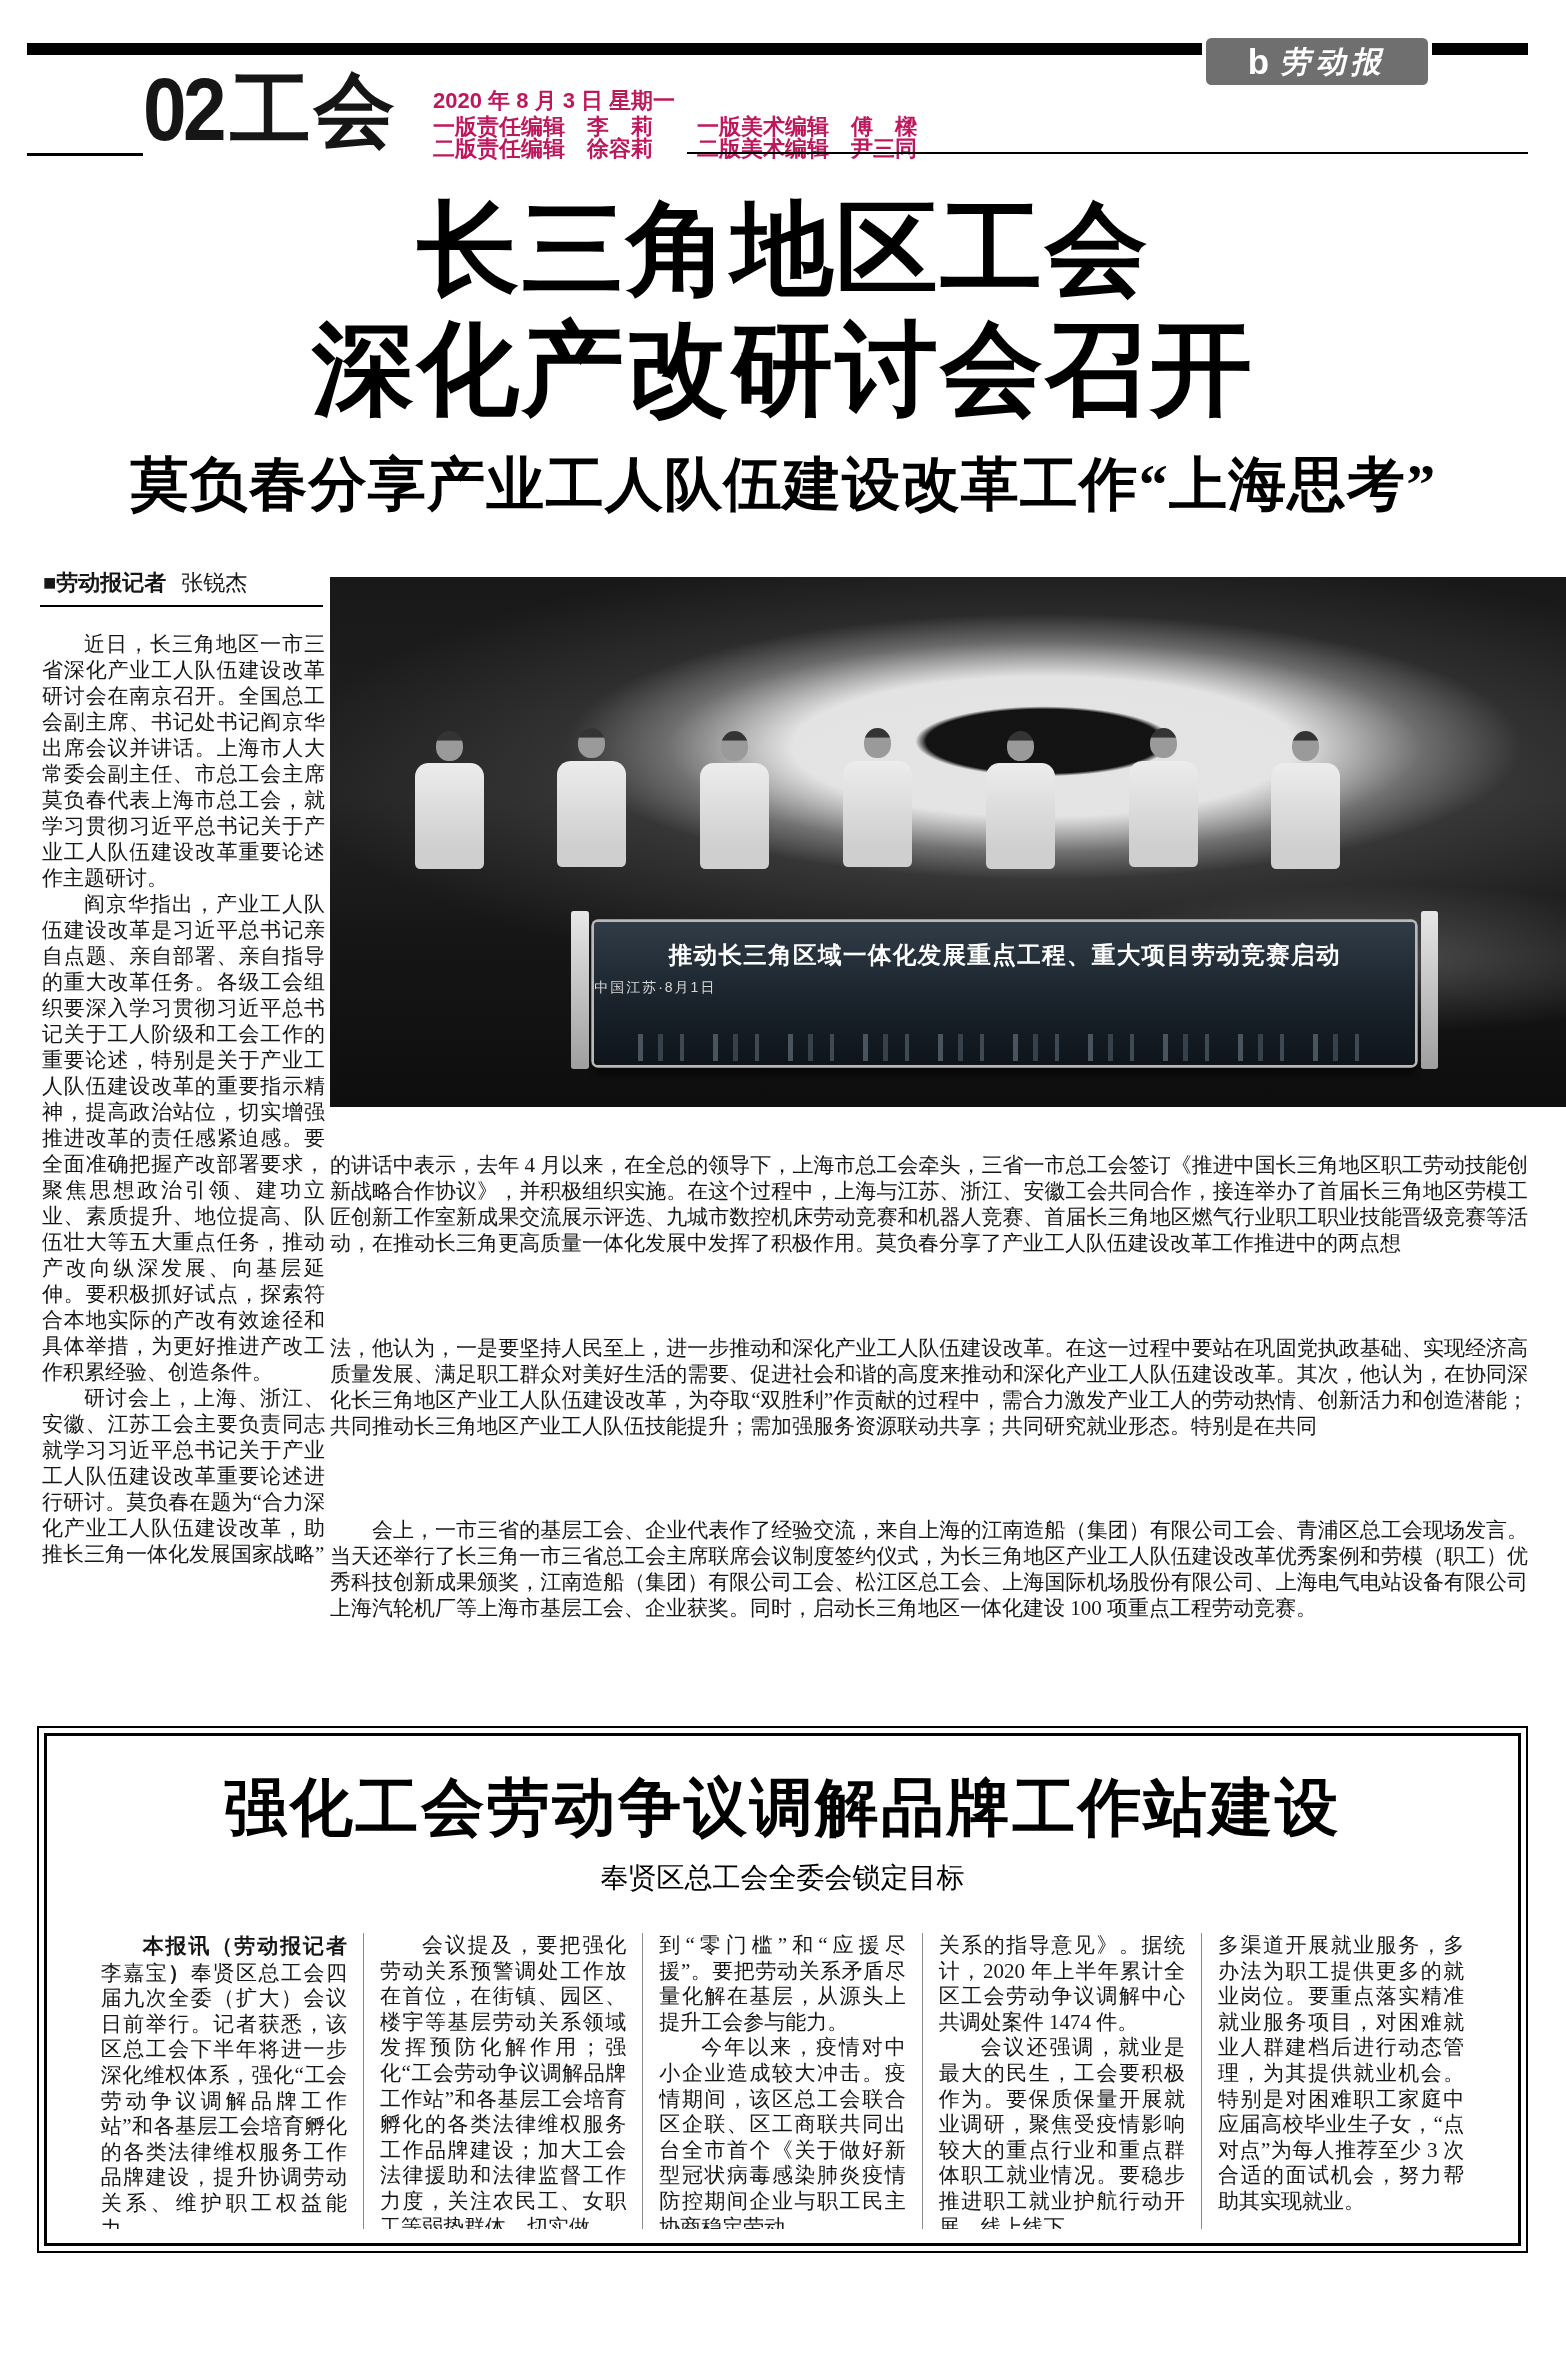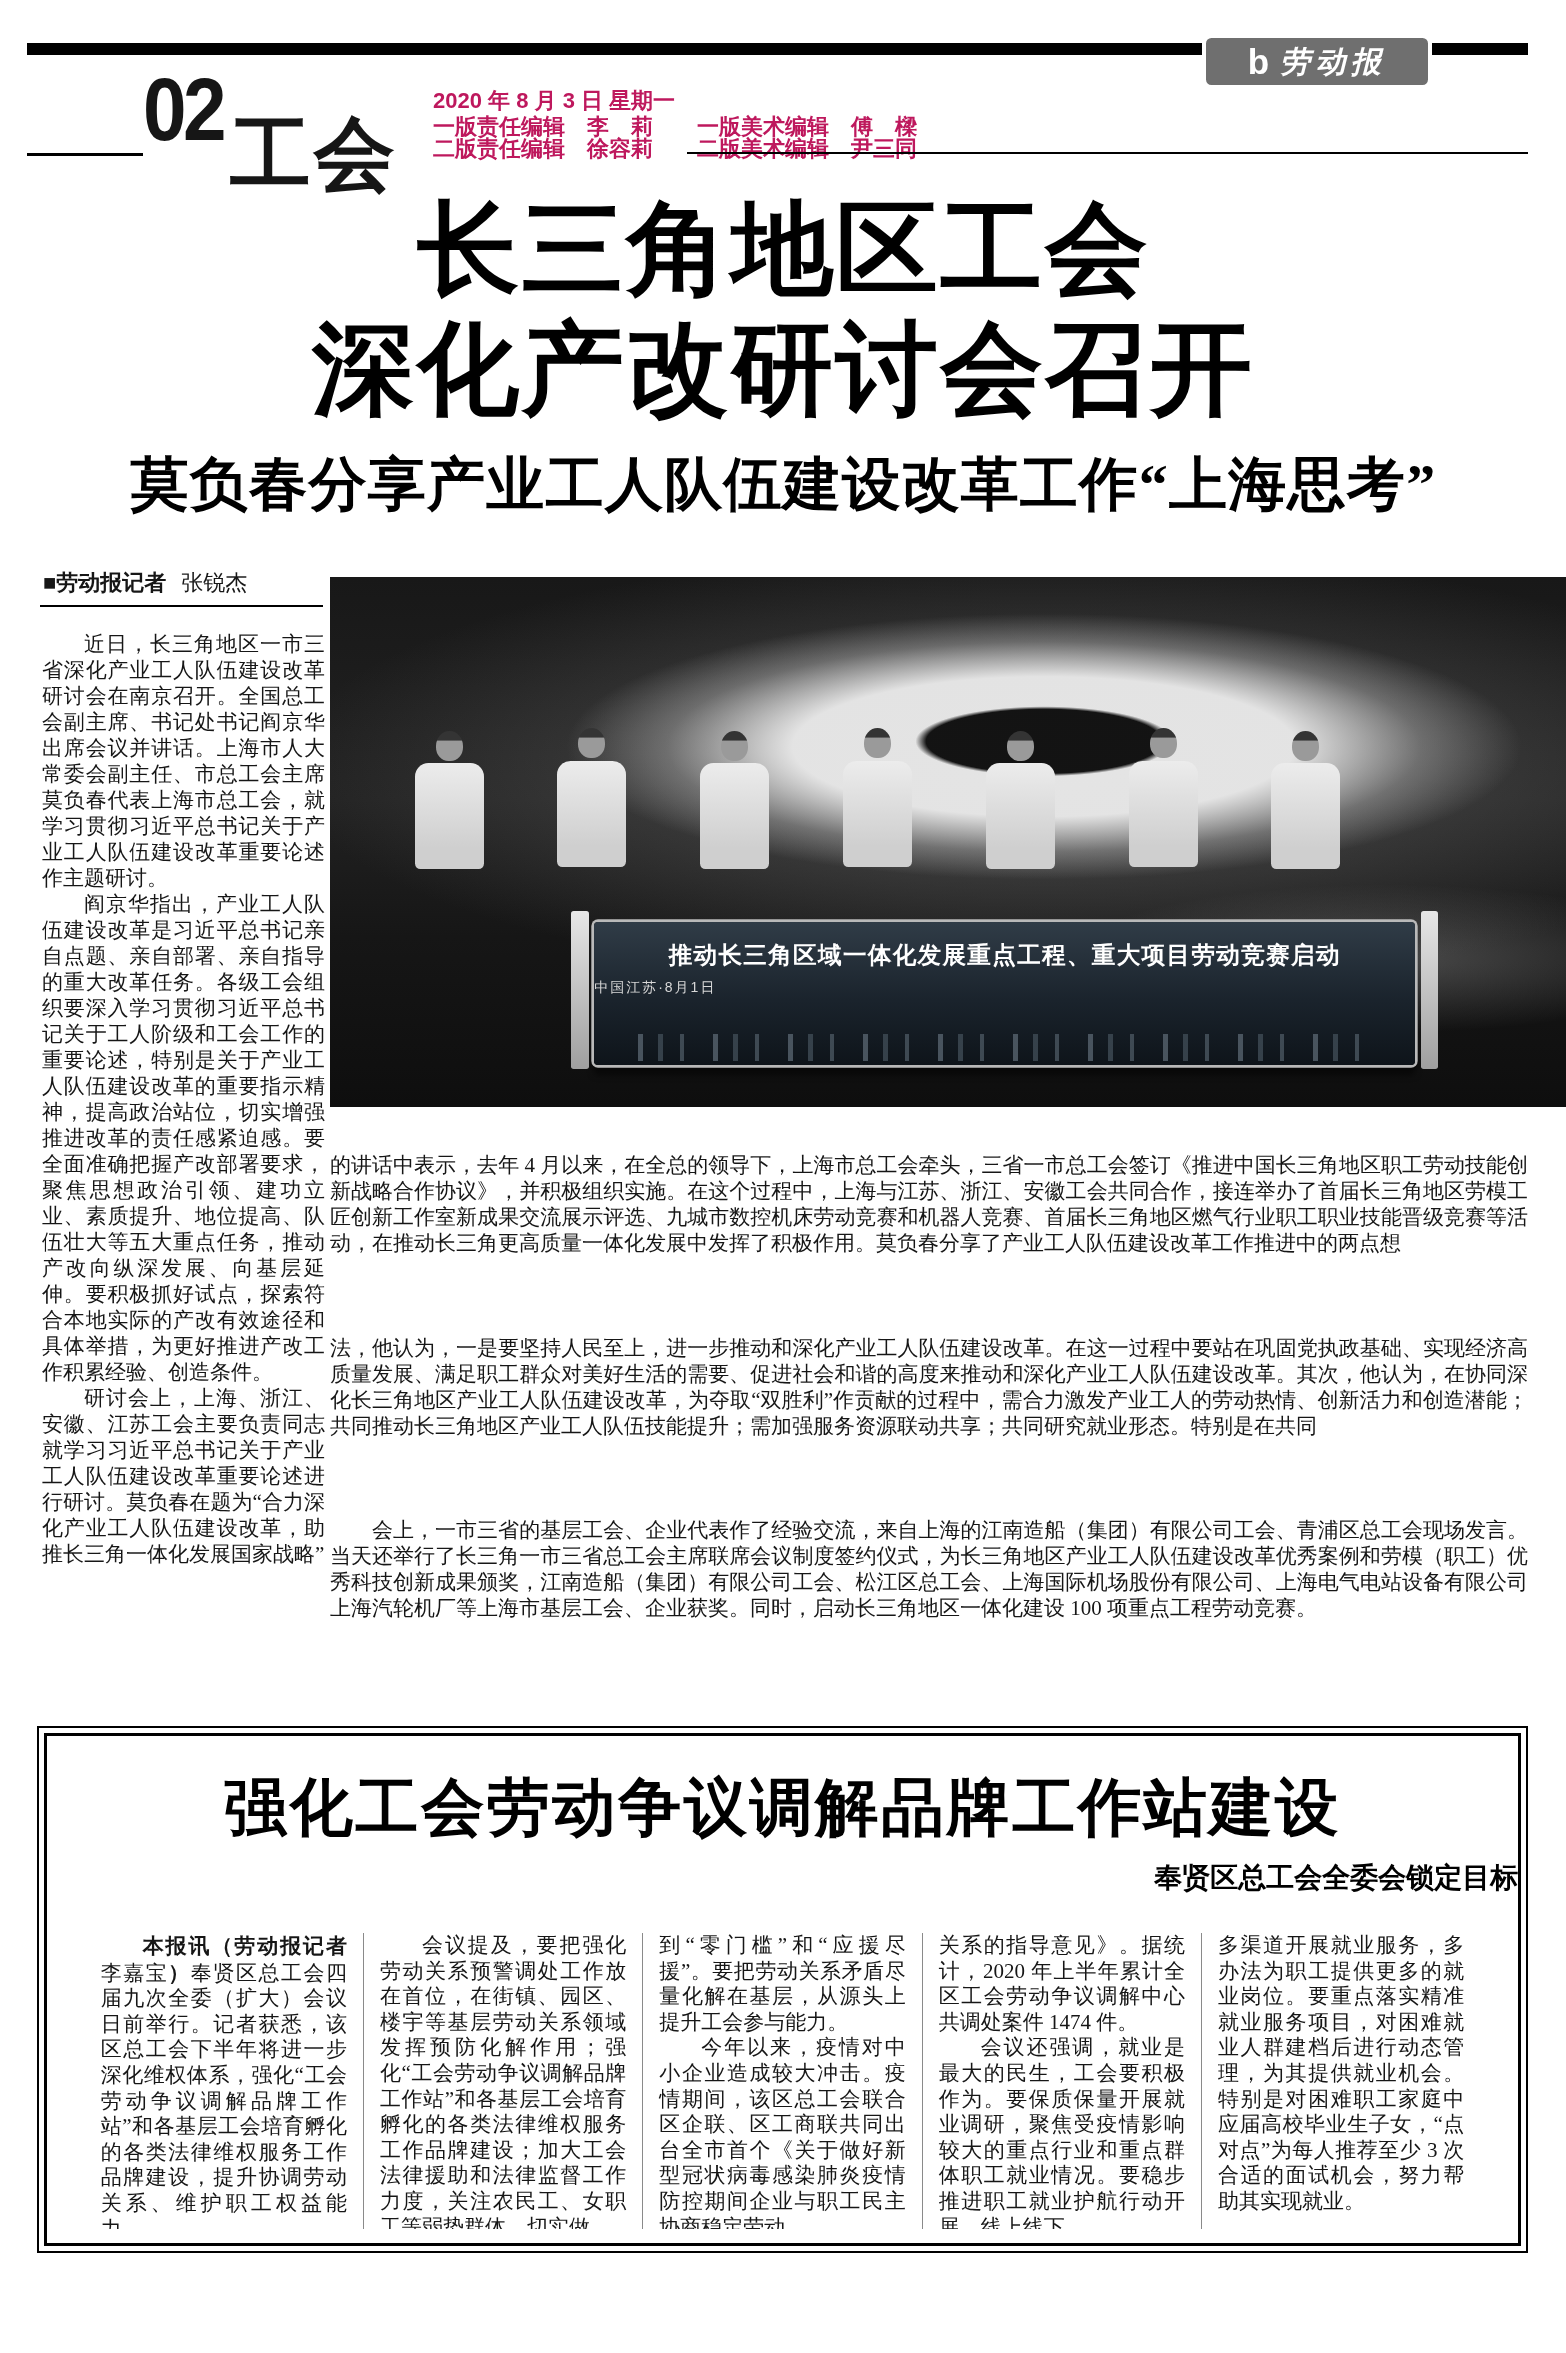--- a/index.html
+++ b/index.html
@@ -10,21 +10,21 @@
   .topbar{position:absolute;left:27px;top:43px;width:1501px;height:12px;background:#000;}
   .logo{position:absolute;left:1202px;top:34px;width:230px;height:55px;background:#6f6f6f;
         border:4.7px solid #fff;border-radius:9.4px;box-sizing:border-box;
         display:flex;align-items:center;justify-content:center;gap:10.8px;color:#fff;}
   .logo-b{font-family:"Liberation Sans",sans-serif;font-weight:900;font-size:35px;line-height:1;}
   .logo-title{font-family:"Liberation Serif",serif;font-style:italic;font-weight:700;
         font-size:30px;letter-spacing:5.4px;line-height:1;}
   .pagenum{position:absolute;left:143px;top:65px;font-family:"Liberation Sans",sans-serif;
         font-weight:900;font-size:89px;line-height:1;letter-spacing:-4px;transform:scaleX(.88);transform-origin:left top;}
   .sectionname{position:absolute;left:230px;top:70px;font-family:"Liberation Sans",sans-serif;
-        font-weight:900;font-size:81px;line-height:1;letter-spacing:2.7px;margin-top:44px;}
+        font-weight:900;font-size:81px;line-height:1;letter-spacing:2.7px;}
   .meta{position:absolute;left:433px;top:90px;font-family:"Liberation Sans",sans-serif;
         font-weight:700;font-size:22px;line-height:22px;color:#be185d;}
   .meta .d{margin-bottom:4px;}
   .rule-left{position:absolute;left:27px;top:153px;width:116px;height:2.7px;background:#000;}
   .rule-right{position:absolute;left:687px;top:152px;width:841px;height:2px;background:#000;}
 
   
   .headline{position:absolute;left:0;top:190px;width:100%;text-align:center;
         font-weight:900;font-size:102px;line-height:120px;letter-spacing:2.7px;color:#000;}
   .subheadline{position:absolute;left:0;top:450px;width:100%;text-align:center;
@@ -70,22 +70,22 @@
   .cols-lower{position:absolute;left:330px;top:1152px;width:1198px;height:512px;
         display:flex;gap:36px;font-size:21px;line-height:26px;flex-direction:column;}
   .cols-lower .mcol{flex:1;overflow:hidden;}
 
   
   .boxart{position:absolute;left:37px;top:1726px;width:1491px;height:527px;box-sizing:border-box;
         border:2px solid #000;padding:4.7px;}
   .box-inner{width:100%;height:100%;box-sizing:border-box;border:3.4px solid #000;overflow:hidden;}
   .box-headline{margin-top:38px;text-align:center;font-weight:900;font-size:63px;line-height:1.1;
         letter-spacing:2.7px;color:#000;}
-  .box-subheadline{margin-top:16px;text-align:right;font-family:"Liberation Sans",sans-serif;
-        font-weight:700;font-size:28px;color:#000;}
+  .box-subheadline{margin-top:16px;text-align:center;font-family:"Liberation Sans",sans-serif;
+        font-weight:400;font-size:28px;color:#000;}
   .box-cols{margin-top:36px;padding:0 38px;display:flex;font-size:21px;line-height:25.6px;height:296px;}
   .bcol{flex:1;overflow:hidden;padding:0 16px;}
   .bcol + .bcol{border-left:0.7px solid #8a8a8a;}
   .bcol p{margin:0;text-indent:2em;text-align:justify;}
   .bcol p.cont{text-indent:0;}
   .lead{font-family:"Liberation Sans",sans-serif;font-weight:700;}
   .rep{font-family:"Liberation Sans",sans-serif;font-weight:700;}
   .repname{font-weight:400;font-family:"Liberation Serif",serif;}
 </style>
 </head>

